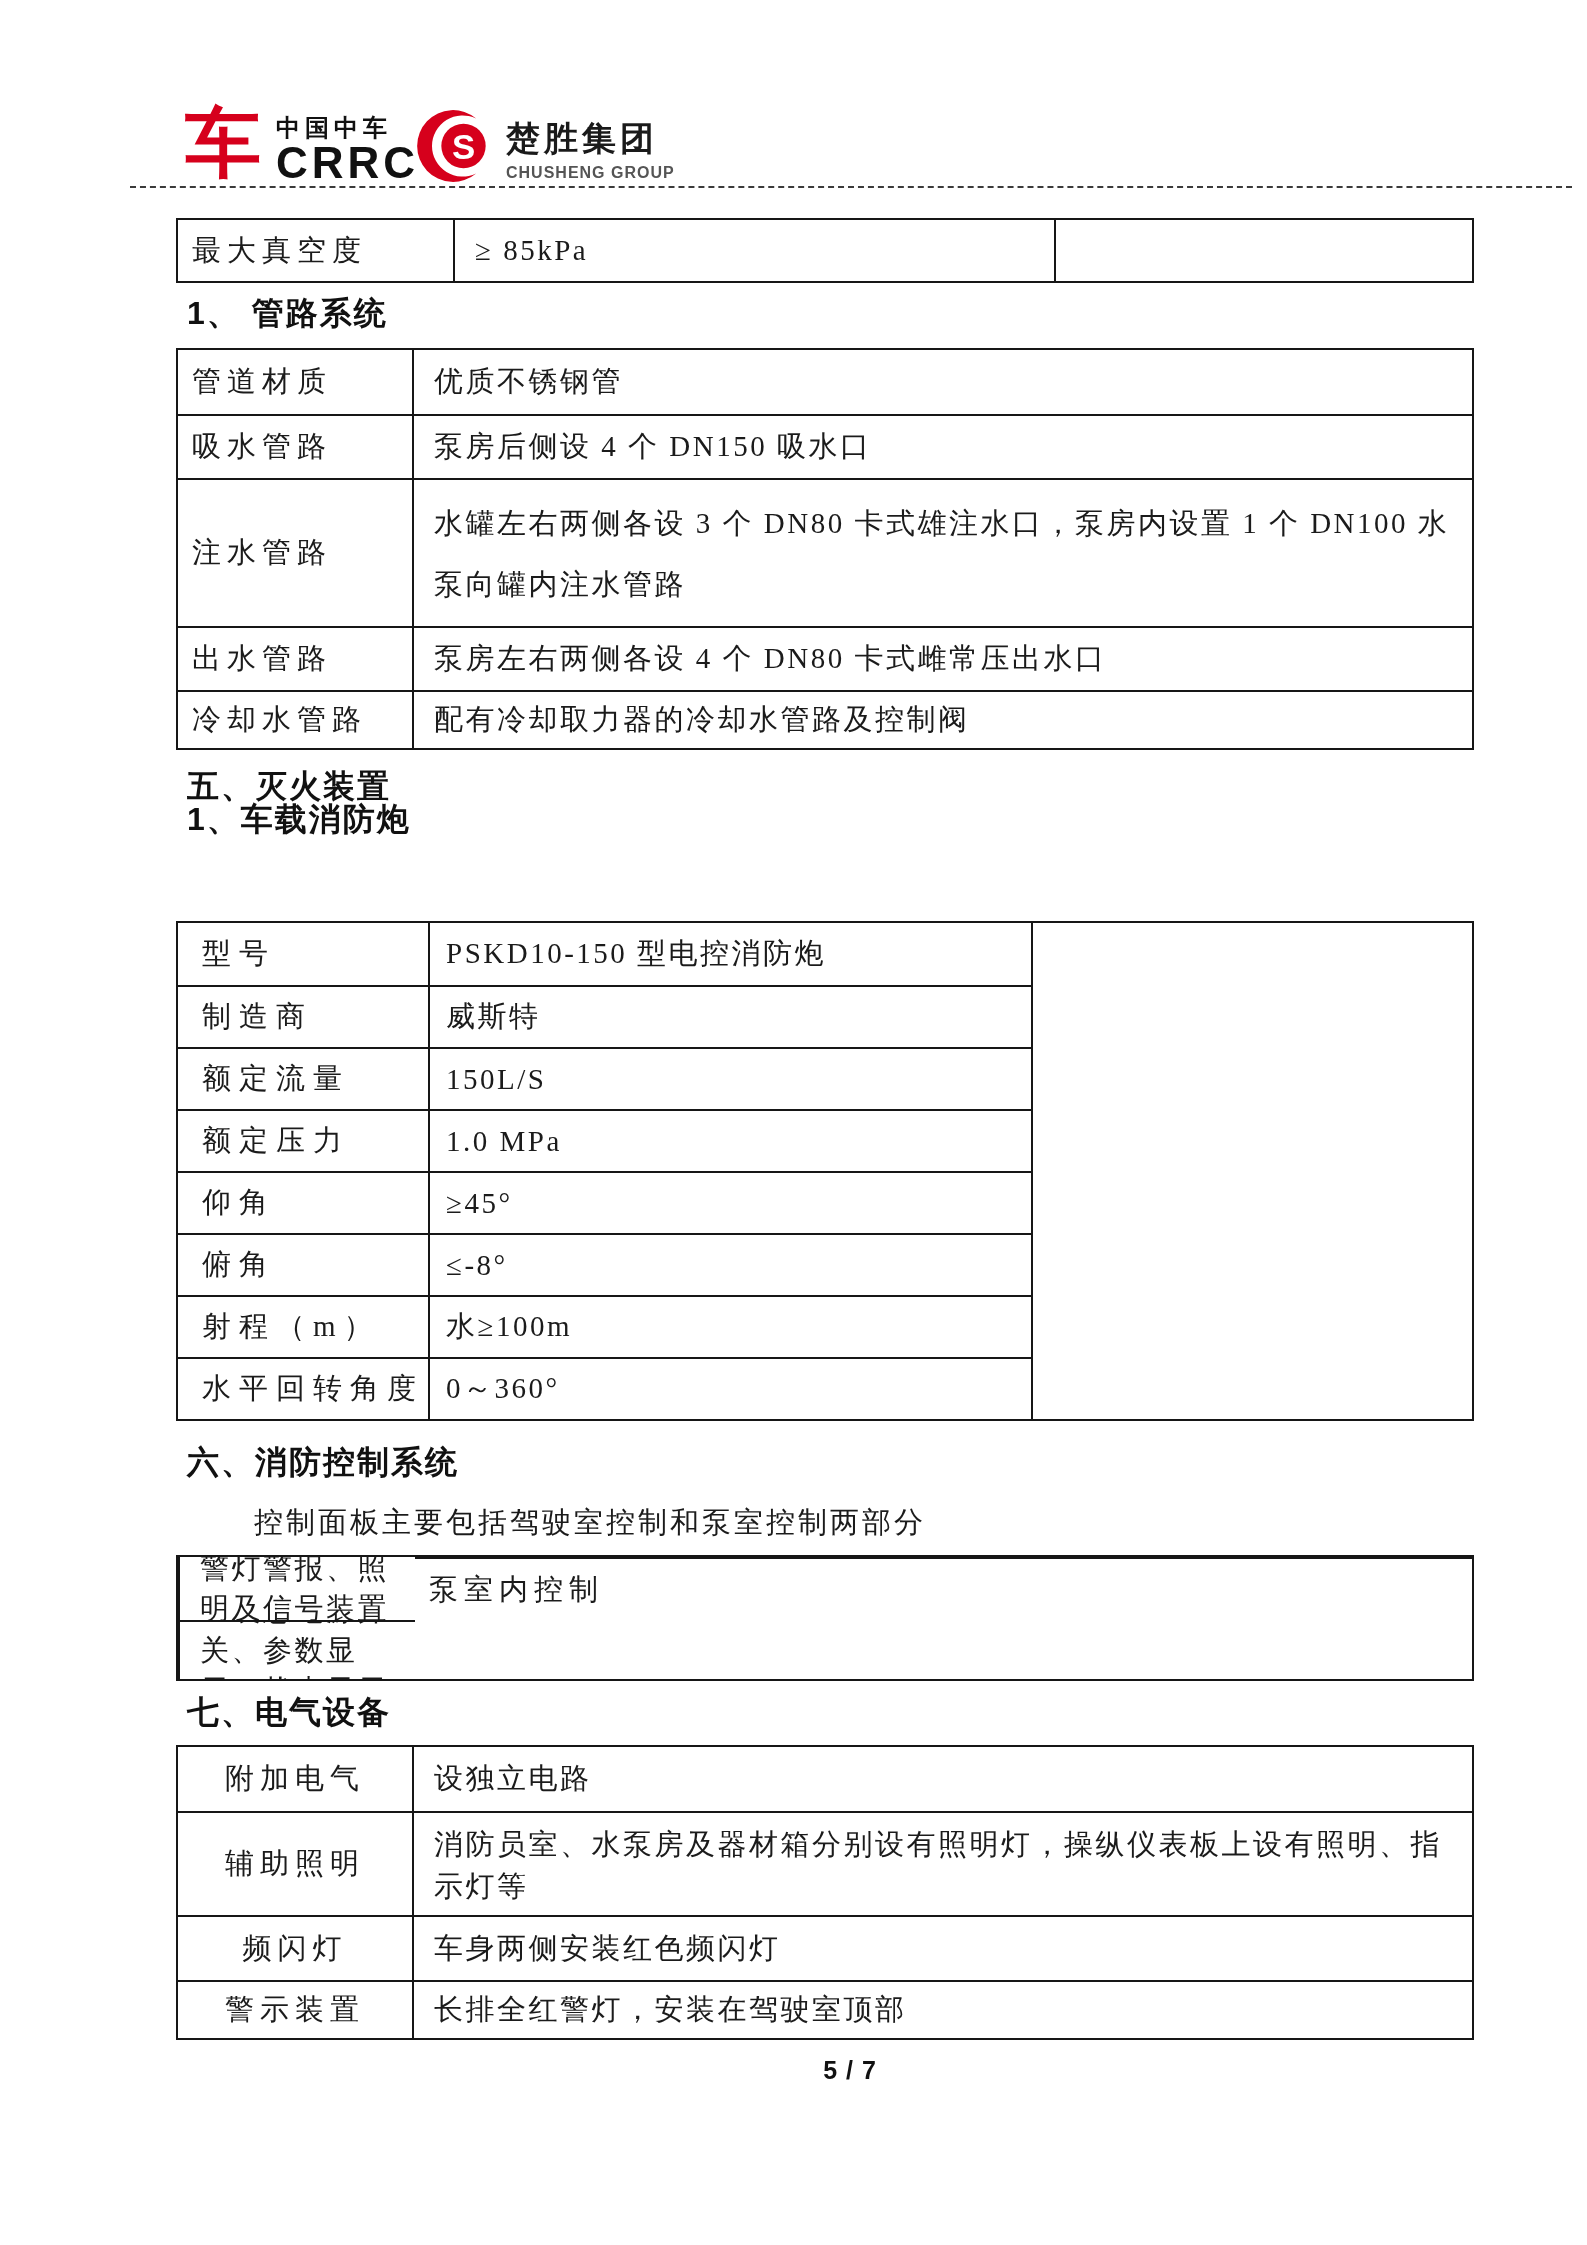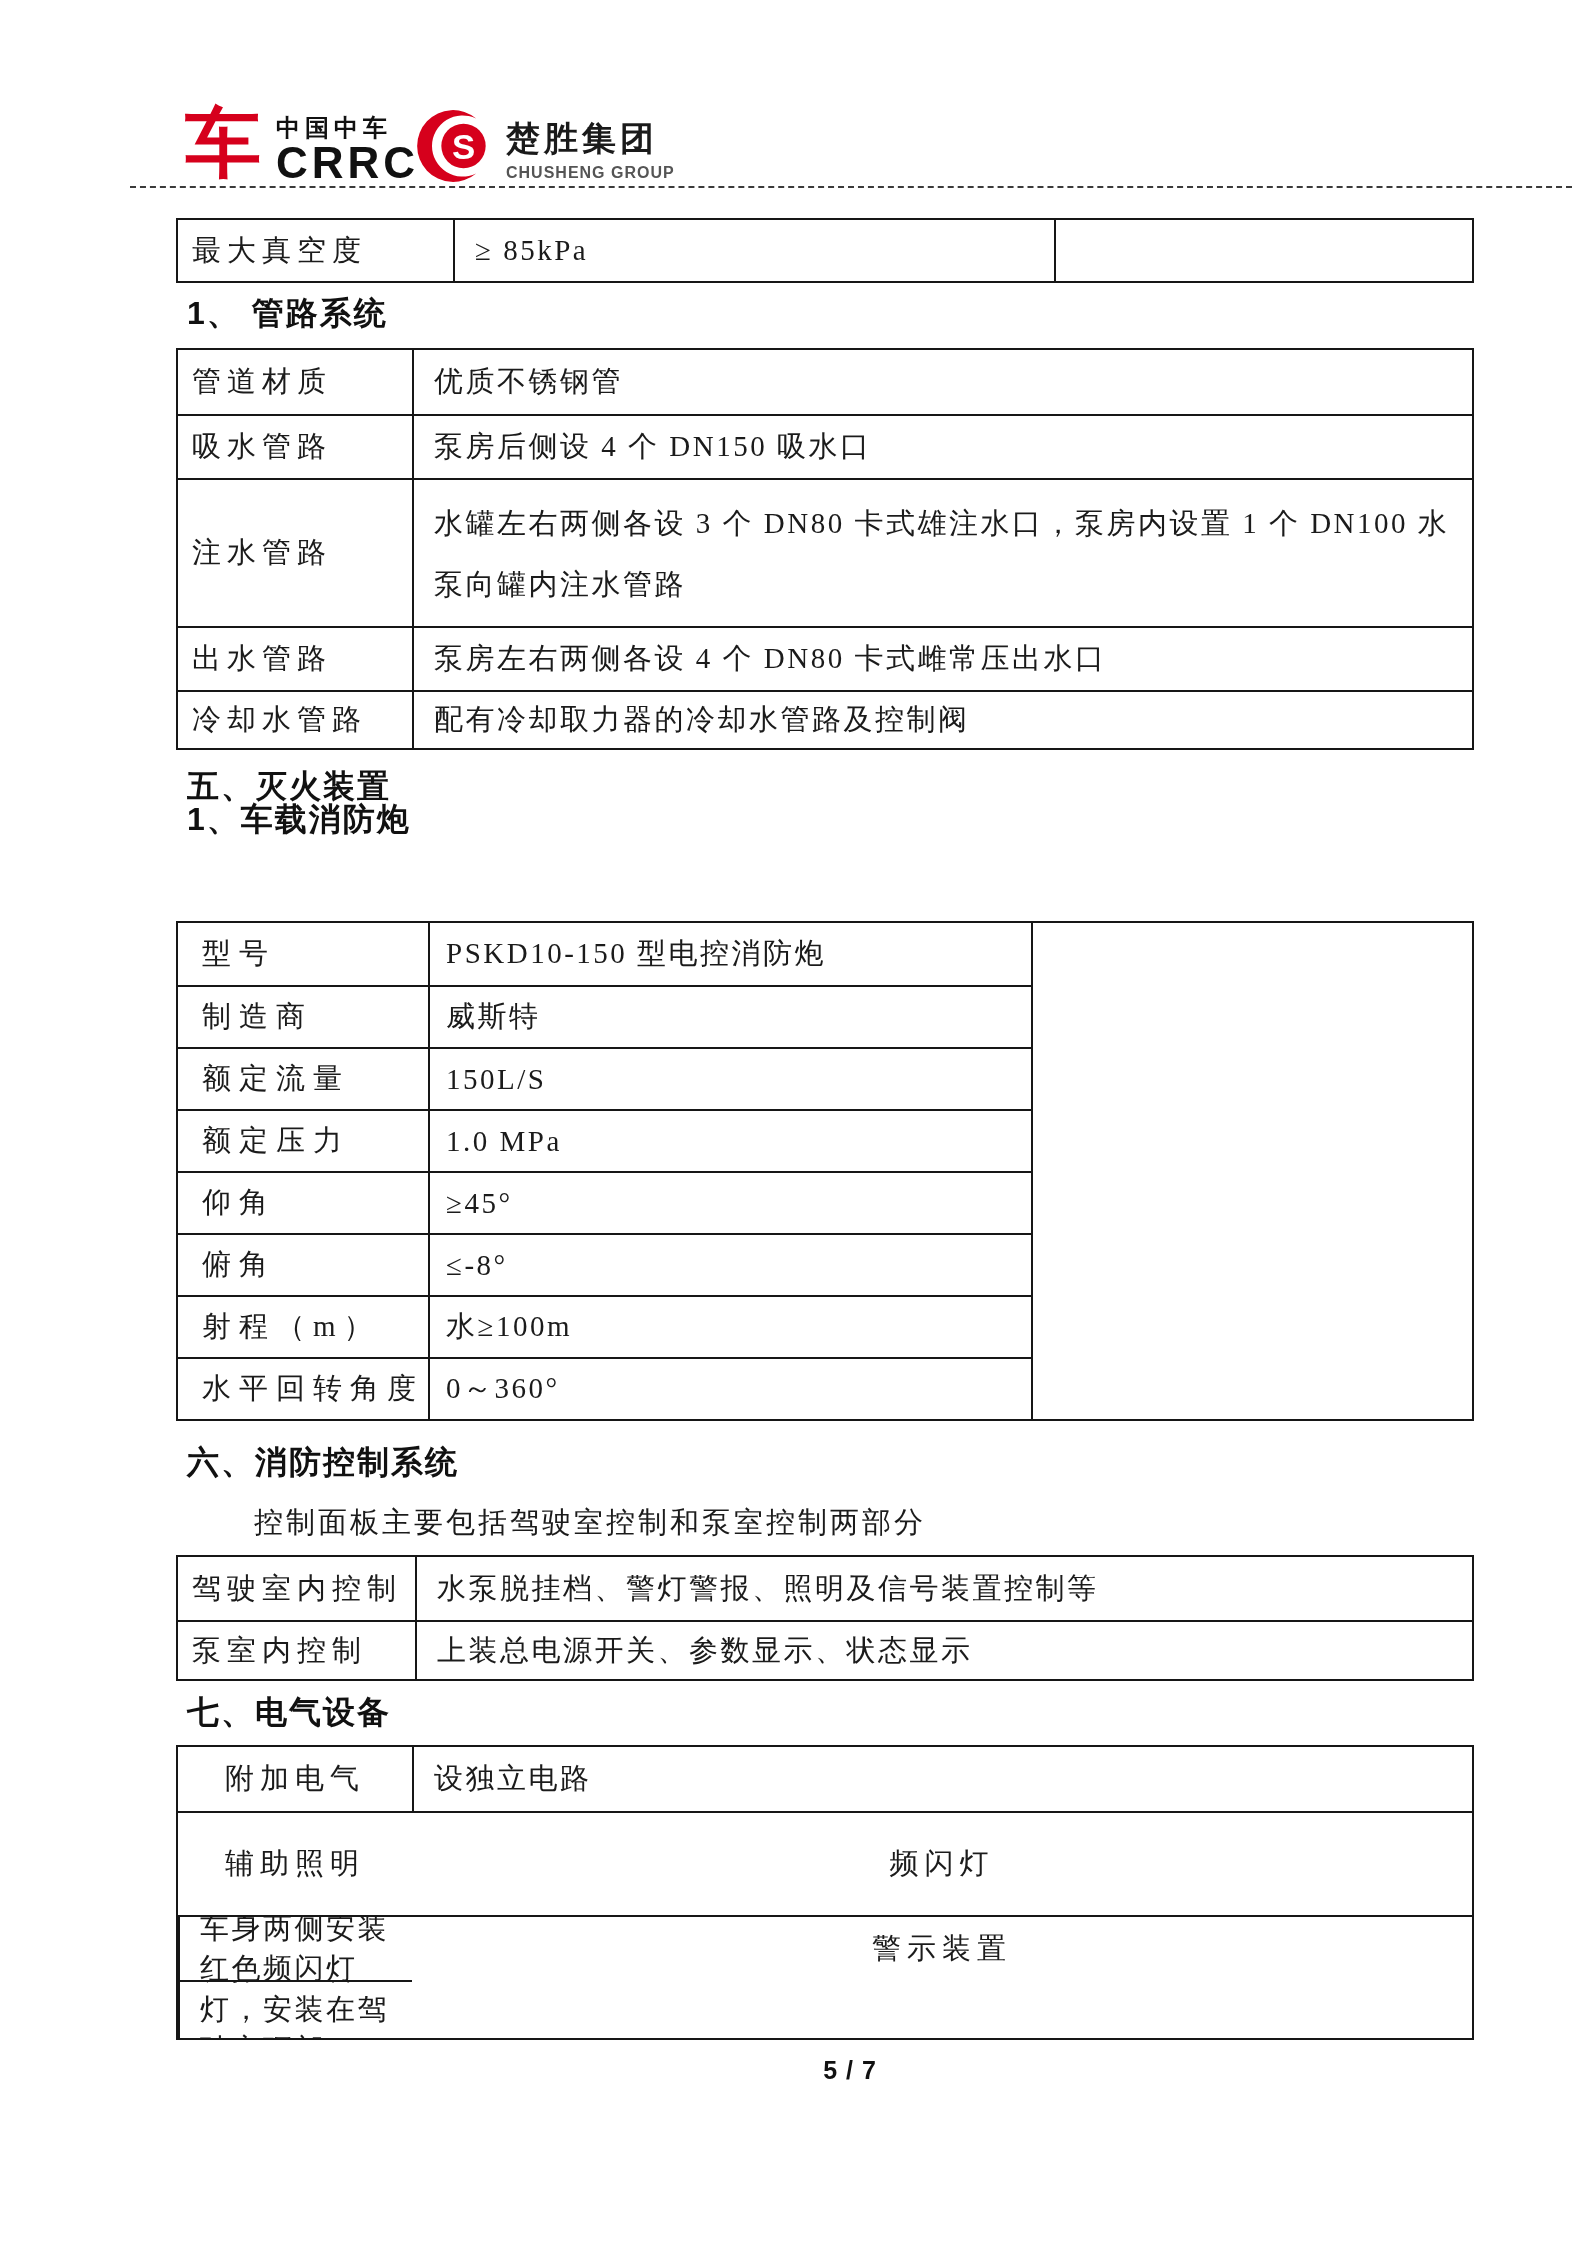--- a/index.html
+++ b/index.html
@@ -119,32 +119,32 @@
     <div class="c lab pad-lg fc">射程（m）</div>
     <div class="c val pad-sm">水≥100m</div>
     <div class="c lab pad-lg fc">水平回转角度</div>
     <div class="c val pad-sm">0～360°</div>
   </div>
 
   <div class="h" style="top:1442px;">六、消防控制系统</div>
   <div class="para" style="top:1504px;">控制面板主要包括驾驶室控制和泵室控制两部分</div>
 
   <div class="tbl" style="top:1555px; grid-template-columns:237px 1057px; grid-template-rows:63px 59px;">
-    <div class="c lab fc ft">驾驶室内控制</div>
     <div class="c val ft">水泵脱挂档、警灯警报、照明及信号装置控制等</div>
     <div class="c lab fc">泵室内控制</div>
     <div class="c val">上装总电源开关、参数显示、状态显示</div>
   </div>
 
   <div class="h" style="top:1692px;">七、电气设备</div>
 
   <div class="tbl" style="top:1745px; grid-template-columns:234px 1060px; grid-template-rows:64px 104px 65px 58px;">
     <div class="c lab center fc ft">附加电气</div>
     <div class="c val ft">设独立电路</div>
     <div class="c lab center fc">辅助照明</div>
+    <div class="c val ml2">消防员室、水泵房及器材箱分别设有照明灯，操纵仪表板上设有照明、指示灯等</div>
     <div class="c lab center fc">频闪灯</div>
     <div class="c val">车身两侧安装红色频闪灯</div>
     <div class="c lab center fc">警示装置</div>
     <div class="c val">长排全红警灯，安装在驾驶室顶部</div>
   </div>
 
   <div class="footer">5 / 7</div>
 
 </div>
 

